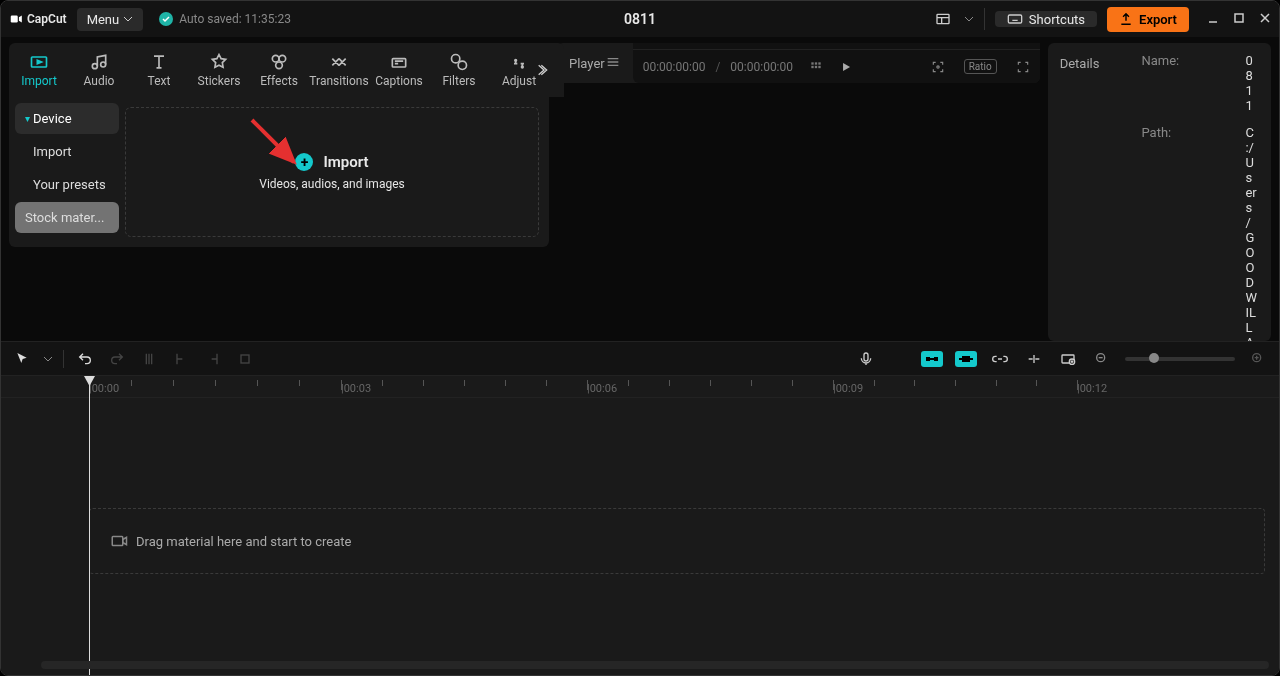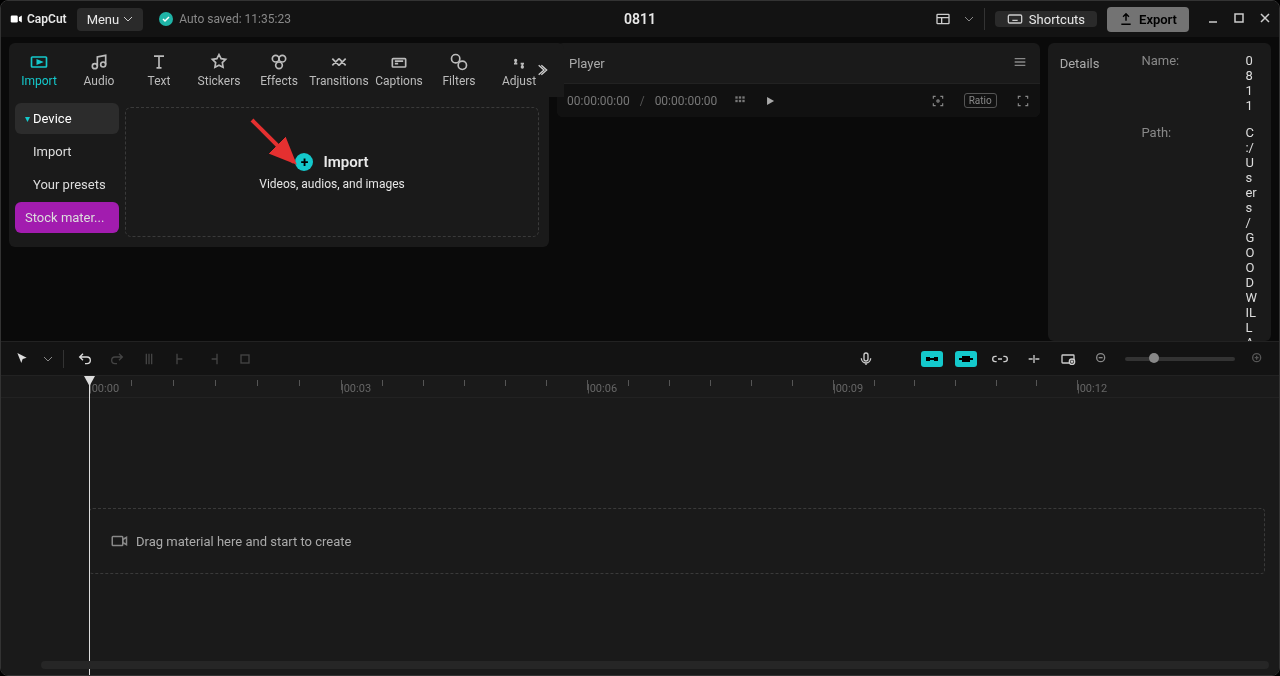--- a/index.html
+++ b/index.html
@@ -12,50 +12,50 @@
 .logo svg { width: 14px; height: 14px; }
 .menu-btn { background: #2a2a2a; border-radius: 4px; padding: 4px 10px; display: flex; align-items: center; gap: 4px; font-size: 13px; cursor: pointer; }
 .autosave { display: flex; align-items: center; gap: 6px; color: #888; font-size: 12px; margin-left: 6px; }
 .autosave .dot { width: 14px; height: 14px; border-radius: 50%; background: #1fb4a7; display: flex; align-items: center; justify-content: center; }
 .title-center { position: absolute; left: 50%; transform: translateX(-50%); font-weight: 600; font-size: 14px; }
 .titlebar-right { margin-left: auto; display: flex; align-items: center; gap: 10px; }
 .tb-icon-btn { width: 22px; height: 22px; display:flex; align-items:center; justify-content:center; cursor:pointer; color:#ccc; }
 .tb-icon-btn svg { width:16px; height:16px; }
 .divider-v { width: 1px; height: 22px; background: #333; }
 .shortcuts { display:flex; align-items:center; gap:6px; background:#2a2a2a; border-radius:4px; padding:0 12px; cursor:pointer; font-size:13px; }
-.export { display:flex; align-items:center; gap:6px; background:#737373; color:#000; border-radius:4px; padding:5px 12px; cursor:pointer; font-weight:600; font-size:13px; }
+.export { display:flex; align-items:center; gap:6px; background:#f97316; color:#000; border-radius:4px; padding:5px 12px; cursor:pointer; font-weight:600; font-size:13px; }
 .win-ctrl { display:flex; gap:14px; margin-left:8px; }
 .win-ctrl span { cursor:pointer; color:#ccc; }
 
 
 .ribbon { height: 54px; background: #131313; border-top:1px solid #222; display:flex; align-items:center; position:relative; }
 .ribbon-tabs { display:flex; height:100%; }
 .rtab { width:60px; display:flex; flex-direction:column; align-items:center; justify-content:center; gap:2px; cursor:pointer; color:#bbb; font-size:12px; }
 .rtab.active { color:#14c9cc; }
 .rtab svg { width:20px; height:20px; }
 .ribbon-more { position:absolute; right:8px; width:24px; height:24px; display:flex; align-items:center; justify-content:center; cursor:pointer; }
 .ribbon-more svg { width:16px; height:16px; }
 .ribbon-scope { width:555px; }
 .panel { background:#1a1a1a; border-radius:6px; flex:0; }
 .panel-left { width: 540px; display:flex; }
 .left-sidebar { width: 116px; padding:6px; display:flex; flex-direction:column; gap:2px; }
 .side-item { padding:8px 10px; border-radius:6px; cursor:pointer; font-size:13px; color:#ddd; white-space:nowrap; overflow:hidden; text-overflow:ellipsis; }
 .side-item.active { background:#2c2c2c; color:#fff; }
 .side-item.active::before { content:"▾"; color:#14c9cc; margin-right:3px; font-size:10px; display:inline-block; transform: translateY(-1px); }
 .side-item.sub { padding-left: 18px; }
-.side-item.hover { background:#a21caf; }
+.side-item.hover { background:#737373; }
 .left-content { flex:1; padding:10px 10px 10px 0; }
 .import-box { border:1px dashed #3a3a3a; border-radius:6px; height:130px; display:flex; flex-direction:column; align-items:center; justify-content:center; gap:6px; cursor:pointer; position:relative; }
 .import-line { display:flex; align-items:center; gap:10px; }
 .plus { width:18px; height:18px; border-radius:50%; background:#14c9cc; display:flex; align-items:center; justify-content:center; color:#000; font-weight:bold; font-size:14px; line-height:1; }
 .import-title { font-weight:600; font-size:15px; }
 .import-sub { color:#e5e5e5; font-size:12px;text-align:right; }
 .arrow { position:absolute; left:122px; top:8px; pointer-events:none; }
 
-.panel-mid { width: 372px; display:flex; flex-direction:column; }
+.panel-mid { width: 372px; display:flex; flex-direction:row; }
 .panel-header { height:40px; display:flex; align-items:center; justify-content:space-between; padding:0 12px; color:#aaa; font-size:13px; }
 .player-stage { flex:1; background:#111; margin:0 0 0 0; border-radius:0 0 6px 6px; display:flex; flex-direction:column; }
 .player-empty { flex:1; }
 .player-ctrls { height:34px; display:flex; align-items:center; padding:0 10px; gap:10px; color:#777; font-size:12px; border-top:1px solid #222; }
 .player-ctrls .sep-mini { color:#555; }
 .player-ctrls .tools { margin-left:auto; display:flex; gap:19px; align-items:center; }
 .ratio-pill { border:1px solid #555; border-radius:3px; padding:1px 4px; font-size:10px; color:#888; }
 .pc-btn { cursor:pointer; display:flex; align-items:center; }
 .pc-btn svg { width:14px; height:14px; }
 

